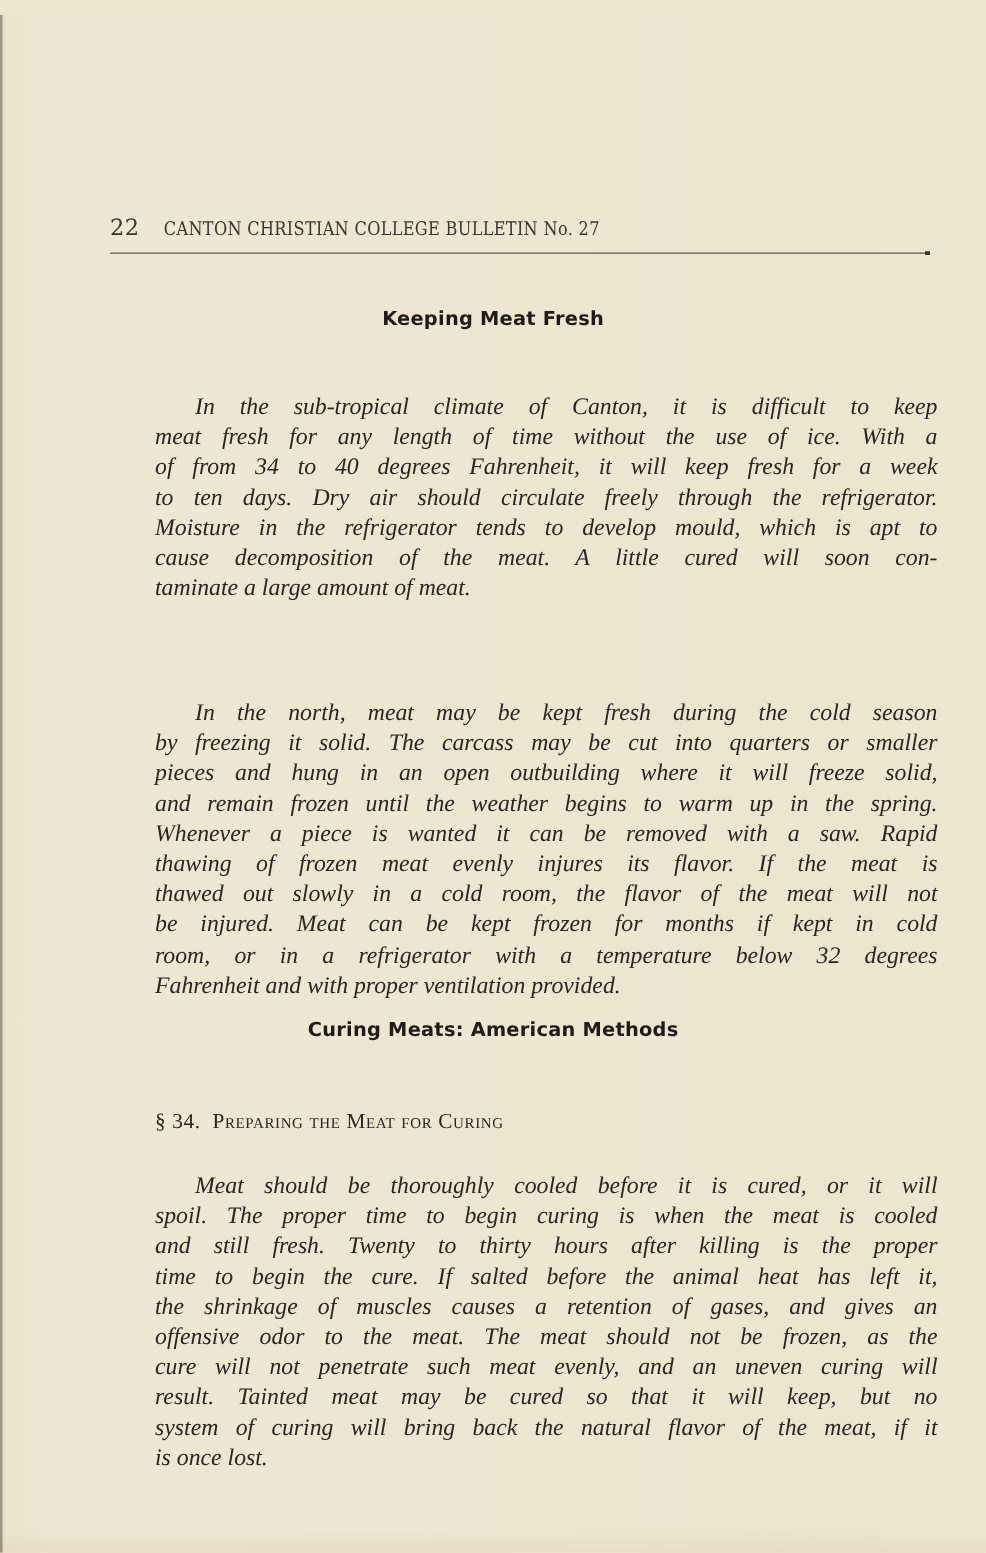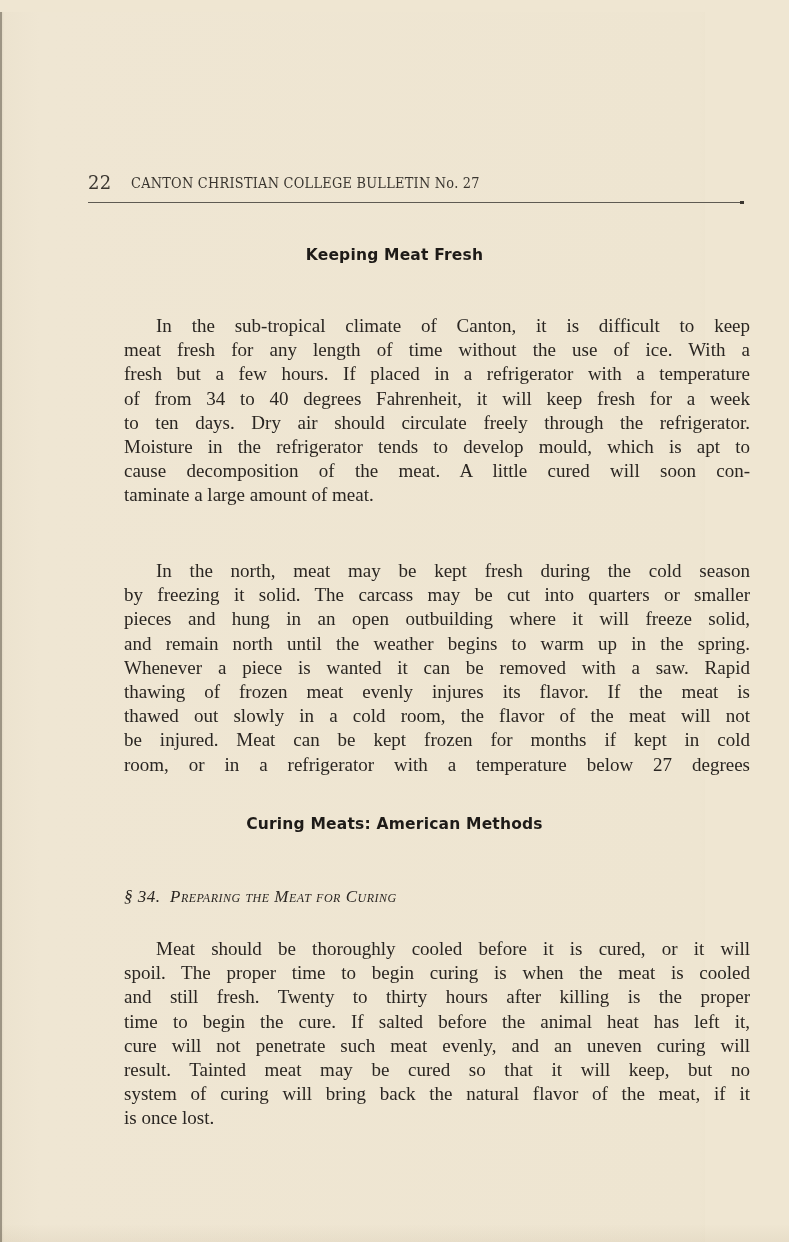--- a/index.html
+++ b/index.html
@@ -31,26 +31,26 @@
   .section-title {
     position:absolute; left:0; width:789px; text-align:center;
     font-family: "DejaVu Sans", sans-serif; font-weight:bold; font-size:15.5px; color:#1e1b18;
     letter-spacing:0.2px;
   }
   .p {
     position:absolute; left:124px; width:626px;
     font-size:19px; line-height:24.2px; text-align:justify;
     text-indent:32px; color:#2a2622;
   }
-  .p .line { display:block; text-indent:0; text-align:justify; text-align-last:justify; white-space:nowrap; }
+  .p .line { display:block; text-indent:0; text-align:justify; text-align-last:justify; white-space:nowrap;font-style:italic; }
   .p .line.last { text-align-last:left; }
   .p .line.first { padding-left:32px; }
 
   .subhead {
-    position:absolute; left:124px; top:875px; font-size:17px; color:#2a2622; letter-spacing:0.5px;font-style:italic;
+    position:absolute; left:124px; top:875px; font-size:17px; color:#2a2622; letter-spacing:0.5px;
   }
   .subhead .sc { font-variant: small-caps; }
 </style>
 </head>
 <body>
 
 <div class="page">
   <div class="left-edge"></div>
 
   <div class="header">
@@ -58,53 +58,55 @@
     <span class="running">CANTON CHRISTIAN COLLEGE BULLETIN No. 27</span>
   </div>
   <div class="rule"></div>
   <div class="rule-dot"></div>
 
   <div class="section-title" style="top:234px;">Keeping Meat Fresh</div>
 
   <div class="p" style="top:302px;">
     <span class="line first">In the sub-tropical climate of Canton, it is difficult to keep</span>
     <span class="line">meat fresh for any length of time without the use of ice.   With a</span>
-    <span class="line">fresh but a few hours.   If placed in a refrigerator with a temperature</span>
     <span class="line">of from 34 to 40 degrees Fahrenheit, it will keep fresh for a week</span>
     <span class="line">to ten days.   Dry air should circulate freely through the refrigerator.</span>
     <span class="line">Moisture in the refrigerator tends to develop mould, which is apt to</span>
     <span class="line">cause decomposition of the meat.   A little cured will soon con-</span>
     <span class="line last">taminate a large amount of meat.</span>
   </div>
 
   <div class="p" style="top:547px;">
     <span class="line first">In the north, meat may be kept fresh during the cold season</span>
     <span class="line">by freezing it solid.   The carcass may be cut into quarters or smaller</span>
     <span class="line">pieces and hung in an open outbuilding where it will freeze solid,</span>
-    <span class="line">and remain north until the weather begins to warm up in the spring.</span>
+    <span class="line">and remain frozen until the weather begins to warm up in the spring.</span>
     <span class="line">Whenever a piece is wanted it can be removed with a saw.   Rapid</span>
     <span class="line">thawing of frozen meat evenly injures its flavor.   If the meat is</span>
     <span class="line">thawed out slowly in a cold room, the flavor of the meat will not</span>
     <span class="line">be injured.   Meat can be kept frozen for months if kept in cold</span>
-    <span class="line">room, or in a refrigerator with a temperature below 27 degrees</span>
+    <span class="line">room, or in a refrigerator with a temperature below 32 degrees</span>
+    <span class="line last">Fahrenheit and with proper ventilation provided.</span>
   </div>
 
   <div class="section-title" style="top:803px;">Curing Meats: American Methods</div>
 
   <div class="subhead">
     <span>§</span>
     <span>34.</span>
     &nbsp;<span class="sc">Preparing the Meat for Curing</span>
   </div>
 
   <div class="p" style="top:925px;">
     <span class="line first">Meat should be thoroughly cooled before it is cured, or it will</span>
     <span class="line">spoil.   The proper time to begin curing is when the meat is cooled</span>
     <span class="line">and still fresh.   Twenty to thirty hours after killing is the proper</span>
     <span class="line">time to begin the cure.   If salted before the animal heat has left it,</span>
+    <span class="line">the shrinkage of muscles causes a retention of gases, and gives an</span>
+    <span class="line">offensive odor to the meat.   The meat should not be frozen, as the</span>
     <span class="line">cure will not penetrate such meat evenly, and an uneven curing will</span>
     <span class="line">result.   Tainted meat may be cured so that it will keep, but no</span>
     <span class="line">system of curing will bring back the natural flavor of the meat, if it</span>
     <span class="line last">is once lost.</span>
   </div>
 
   <div class="bottom-shade"></div>
 </div>
 
 </body></html>

